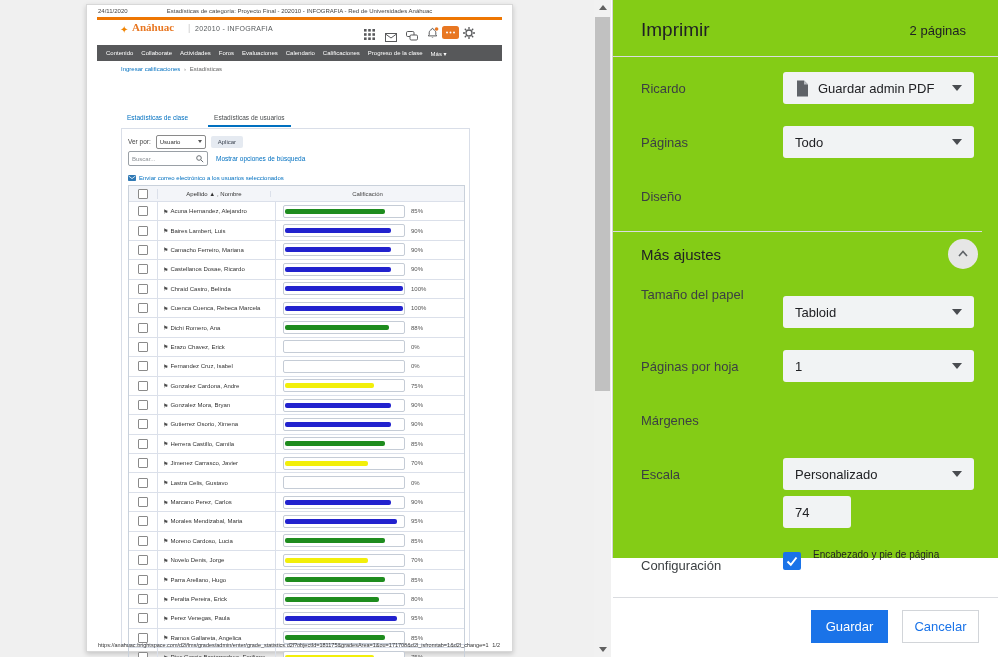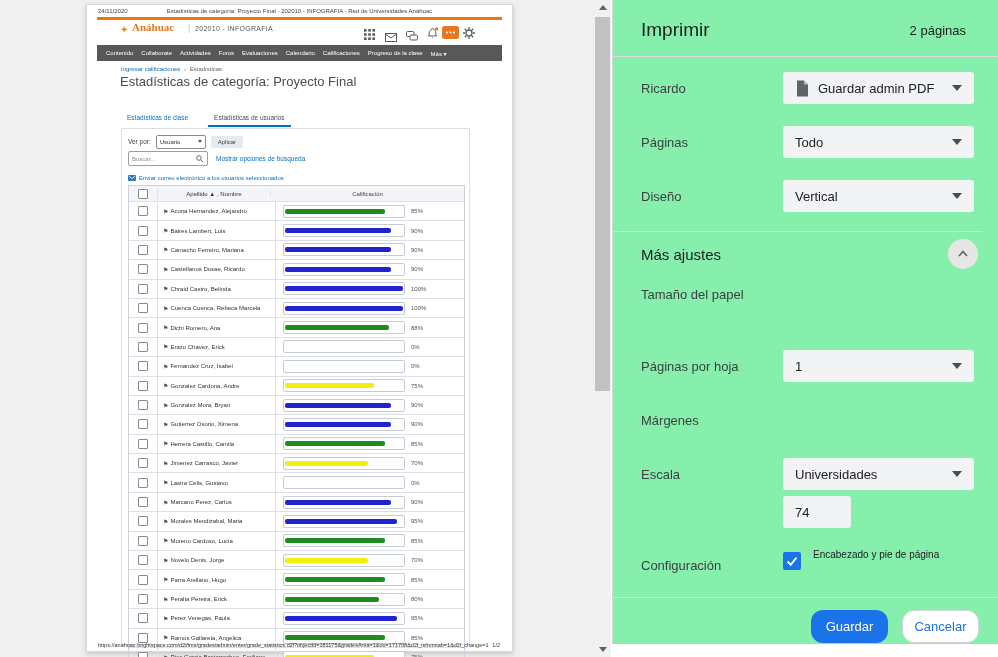--- a/index.html
+++ b/index.html
@@ -63,40 +63,40 @@
 
   
   .vscroll{position:absolute;width:17px;background:#f1f1f1;}
   #preview-scrollbar{left:594px;top:0;height:657px;}
   .sb-arrow{position:absolute;left:0;width:17px;height:15px;display:flex;align-items:center;justify-content:center;}
   .tri-up{width:0;height:0;border-left:4px solid transparent;border-right:4px solid transparent;border-bottom:5px solid #606060;}
   .tri-down{width:0;height:0;border-left:4px solid transparent;border-right:4px solid transparent;border-top:5px solid #606060;}
   .sb-thumb{position:absolute;left:1px;width:15px;background:#c1c1c1;}
 
   
-  #right-panel{position:absolute;left:612px;top:0;width:386px;height:644px;background:#86efac;
+  #right-panel{position:absolute;left:612px;top:0;width:386px;height:558px;background:#84cc16;
     border-left:1px solid #d6d6d6;box-sizing:border-box;}
   .panel-title{position:absolute;left:28px;top:19px;font-size:19px;color:#202124;}
   .pages-count{position:absolute;right:32px;top:23px;font-size:13px;font-weight:500;color:#202124;}
   .divider{position:absolute;left:0;height:1px;background:#dadce0;}
   .field-label{position:absolute;left:28px;font-size:13px;color:#3c4043;}
   .dd{position:absolute;left:170px;width:191px;height:32px;background:#f1f3f4;border-radius:3px;
     display:flex;align-items:center;padding:0 12px;box-sizing:border-box;gap:9px;}
   .dd-value{font-size:13px;color:#202124;flex:1;white-space:nowrap;overflow:hidden;}
   .caret{width:0;height:0;border-left:5px solid transparent;border-right:5px solid transparent;border-top:6px solid #494c50;}
   .more-settings{position:absolute;left:28px;top:246px;font-size:15px;color:#202124;}
   .collapse-btn{position:absolute;left:335px;top:239px;width:30px;height:30px;border-radius:50%;
     background:#e6e6e6;display:flex;align-items:center;justify-content:center;}
   .scale-input{position:absolute;left:170px;top:496px;width:68px;height:32px;background:#f1f3f4;
     border:none;border-radius:3px;padding:0 12px;font-size:13px;color:#202124;
     font-family:"Liberation Sans",sans-serif;box-sizing:border-box;}
   .checkbox{position:absolute;left:170px;top:552px;width:18px;height:18px;background:#1a73e8;
     border-radius:2px;display:flex;align-items:center;justify-content:center;}
   .config-option{position:absolute;left:200px;top:547px;width:170px;font-size:10px;color:#202124;line-height:16px;}
-  .btn{position:absolute;top:610px;height:33px;border-radius:12px;font-size:13px;font-weight:500;
+  .btn{position:absolute;top:610px;height:33px;border-radius:0;font-size:13px;font-weight:500;
     display:flex;align-items:center;justify-content:center;font-family:"Liberation Sans",sans-serif;}
   #save-button{left:198px;width:77px;background:#1a73e8;color:#fff;border:none;}
   #cancel-button{left:289px;width:77px;background:#fff;color:#1a73e8;border:1px solid #d2d5d9;box-sizing:border-box;}
 </style>
 </head>
 <body>
 
 <div id="screen">
 
   <div id="preview-pane">
@@ -171,21 +171,20 @@
           <span>Calificaciones</span>
           <span>Progreso de la clase</span>
           <span>Más ▾</span>
         </div>
 
       <div class="breadcrumb">
         <span class="bc-parent">Ingresar calificaciones</span>
         <span class="bc-sep">›</span>
         <span class="bc-cur">Estadísticas</span>
       </div>
-      <div class="h1">Estadísticas de categoría: Proyecto Final</div>
 
       <div class="tabs">
         <span class="tab inactive">Estadísticas de clase</span>
         <span class="tab active">Estadísticas de usuarios</span>
       </div>
 
       <div class="container-box">
         <div class="verpor">
           <span>Ver por:</span>
           <span class="mini-select">
@@ -543,46 +542,46 @@
       <span class="caret"></span>
     </div>
 
     <div class="field-label" style="top:135px">Páginas</div>
     <div class="dd" style="top:126px">
       <span class="dd-value">Todo</span>
       <span class="caret"></span>
     </div>
 
     <div class="field-label" style="top:189px">Diseño</div>
-    <div class="dd" style="top:180px">
-      <span class="dd-value">Vertical</span>
-      <span class="caret"></span>
-    </div>
 
     <div class="divider" style="top:231px;width:369px"></div>
     <div class="more-settings">Más ajustes</div>
     <div class="collapse-btn">
       <svg width="16" height="16">
           <polyline points="4,10 8,5.5 12,10" fill="none" stroke="#5f6368" stroke-width="1.6"></polyline>
         </svg>
     </div>
 
     <div class="field-label" style="top:287px">Tamaño del papel</div>
+    <div class="dd" style="top:296px">
+      <span class="dd-value">Tabloid</span>
+      <span class="caret"></span>
+    </div>
 
     <div class="field-label" style="top:359px">Páginas por hoja</div>
     <div class="dd" style="top:350px">
       <span class="dd-value">1</span>
       <span class="caret"></span>
     </div>
 
     <div class="field-label" style="top:413px">Márgenes</div>
 
     <div class="field-label" style="top:467px">Escala</div>
     <div class="dd" style="top:458px">
-      <span class="dd-value">Universidades</span>
+      <span class="dd-value">Personalizado</span>
       <span class="caret"></span>
     </div>
     <input class="scale-input" value="74" style="">
 
     <div class="field-label" style="top:558px">Configuración</div>
     <div class="checkbox">
       <svg width="14" height="14">
           <polyline points="2.5,7.5 5.8,10.8 11.5,3.5" fill="none" stroke="#fff" stroke-width="2"></polyline>
         </svg>
     </div>

